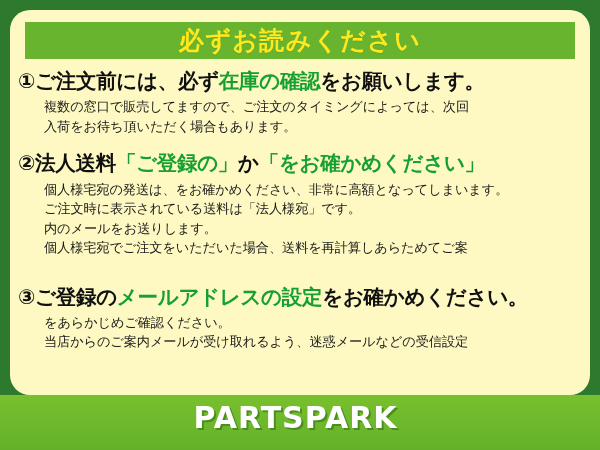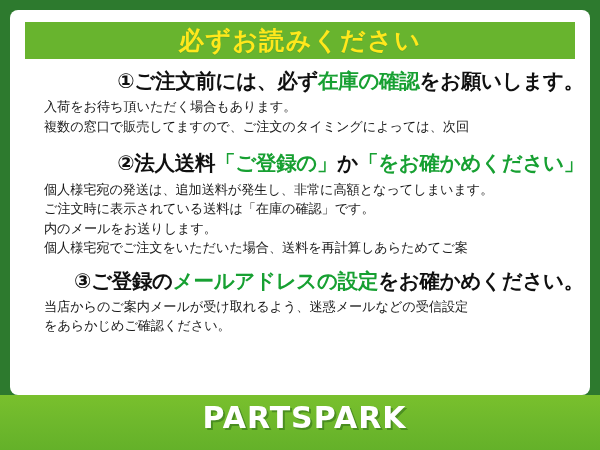--- a/index.html
+++ b/index.html
@@ -16,22 +16,22 @@
     font-family: "DejaVu Sans", "Liberation Sans", sans-serif;
     box-sizing: border-box;
   }
   
   #card {
     position: absolute;
     left: 10px;
     top: 10px;
     width: 580px;
     height: 385px;
-    background: #ffffff;
-    border-radius: 8px;
+    background: #fef9c3;
+    border-radius: 20px;
     box-sizing: border-box;
     overflow: hidden;
   }
   
   #title-banner {
     position: absolute;
     left: 15px;
     top: 12px;
     width: 550px;
     height: 37px;
@@ -60,21 +60,20 @@
   .item {
     margin-bottom: 2px;
   }
   .item-heading {
     color: #101010;
     font-size: 20.5px;
     font-weight: bold;
     line-height: 1.33;
     letter-spacing: -0.3px;
     white-space: nowrap;
-    text-align: right;
   }
   .item-heading.wrap {
     white-space: normal;
   }
   .num {
     font-size: 20.5px;
     font-weight: bold;
     color: #101010;
   }
   .hl {
@@ -85,33 +84,33 @@
     font-size: 13.2px;
     font-weight: normal;
     line-height: 1.48;
     margin: 2px 0 0 26px;
     letter-spacing: -0.1px;
   }
   .item-body div { white-space: nowrap; }
 
   #item1 { margin-top: 2px; }
   #item2 { margin-top: 14px; }
-  #item3 { margin-top: 10px; }
+  #item3 { margin-top: 26px; }
   #item2 .item-heading .line2 { display: block; margin-left: 22px; }
   #footer-strip {
     position: absolute;
     left: 0;
     top: 395px;
     width: 600px;
     height: 55px;
     background: linear-gradient(180deg, #79c02d 0%, #6eb82c 50%, #64b129 100%);
   }
   #brand {
     position: absolute;
-    left: 9px;
+    left: 0;
     top: 400px;
     width: 591px;
     text-align: center;
     color: #ffffff;
     font-size: 30px;
     font-weight: bold;
     letter-spacing: 1px;
     text-shadow: 2px 2px 0 rgba(30,90,20,0.45);
   }
 </style>
@@ -124,40 +123,40 @@
 
     <div id="title-banner">
       <span id="title-text">必ずお読みください</span>
     </div>
 
     <div id="content">
 
       <div class="item" id="item1">
         <div class="item-heading"><span class="num">①</span><span>ご注文前には、必ず</span><span class="hl">在庫の確認</span><span>をお願いします。</span></div>
         <div class="item-body">
+          <div>複数の窓口で販売してますので、ご注文のタイミングによっては、次回</div>
           <div>入荷をお待ち頂いただく場合もあります。</div>
-          <div>複数の窓口で販売してますので、ご注文のタイミングによっては、次回</div>
         </div>
       </div>
 
       <div class="item" id="item2">
         <div class="item-heading wrap"><span class="num">②</span><span>法人送料</span><span class="hl">「ご登録の」</span><span>か</span><span class="hl">「をお確かめください」</span></div>
         <div class="item-body">
-          <div>個人様宅宛の発送は、追加送料が発生し、非常に高額となってしまいます。</div>
-          <div>ご注文時に表示されている送料は「在庫の確認」です。</div>
+          <div>個人様宅宛の発送は、をお確かめください、非常に高額となってしまいます。</div>
+          <div>ご注文時に表示されている送料は「法人様宛」です。</div>
           <div>内のメールをお送りします。</div>
           <div>個人様宅宛でご注文をいただいた場合、送料を再計算しあらためてご案</div>
         </div>
       </div>
 
       <div class="item" id="item3">
         <div class="item-heading"><span class="num">③</span><span>ご登録の</span><span class="hl">メールアドレスの設定</span><span>をお確かめください。</span></div>
         <div class="item-body">
+          <div>をあらかじめご確認ください。</div>
           <div>当店からのご案内メールが受け取れるよう、迷惑メールなどの受信設定</div>
-          <div>をあらかじめご確認ください。</div>
         </div>
       </div>
 
     </div>
   </div>
 
   <div id="footer-strip"></div>
   <div id="brand">PARTSPARK</div>
 
 </div>

